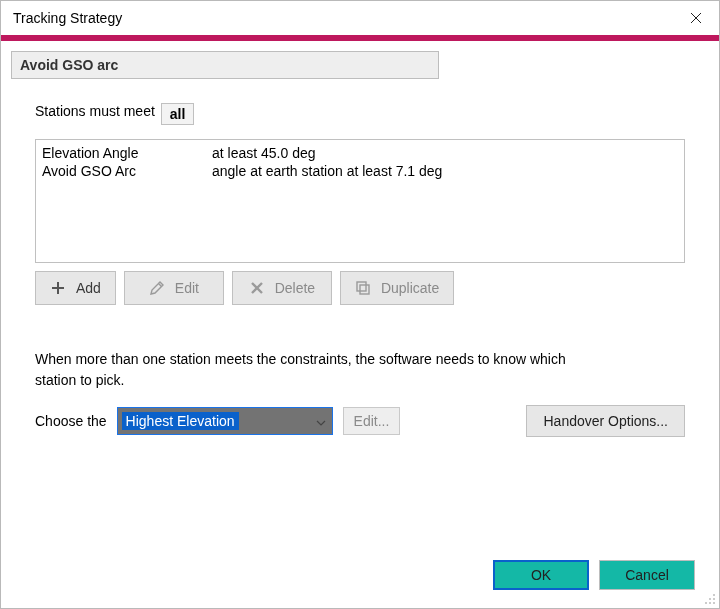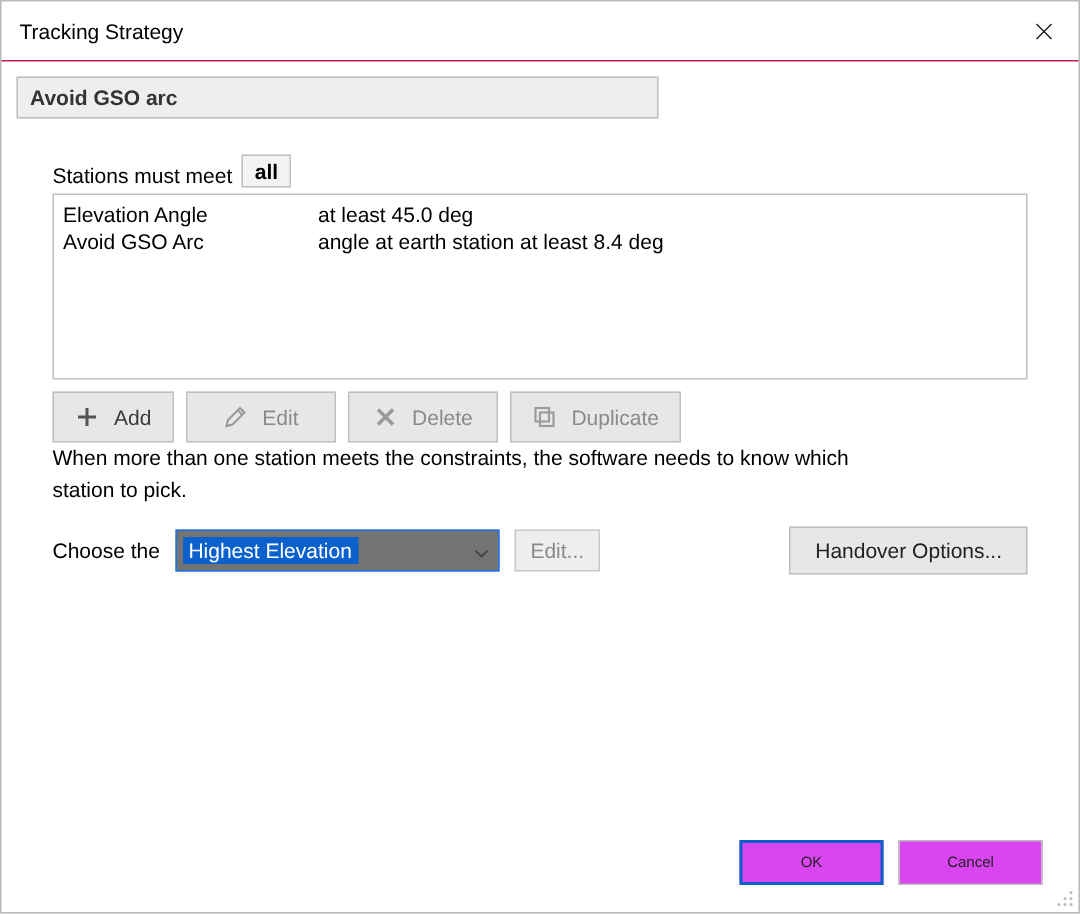--- a/index.html
+++ b/index.html
@@ -20,21 +20,21 @@
     background: #fff;
     display: flex;
     flex-direction: column;
     box-shadow: 3px 3px 10px rgba(0,0,0,.15);
   }
   .titlebar {
     height: 40px;
     display: flex;
     align-items: center;
     padding: 0 0 0 12px;
-    border-bottom: 1px solid #be185d;
+    border-bottom: 6px solid #be185d;
   }
   .titlebar .title {
     flex: 1;
     font-size: 14px;
   }
   .titlebar .close {
     width: 46px;
     height: 40px;
     display: flex;
     align-items: center;
@@ -57,23 +57,23 @@
   }
 
   .section {
     padding: 0 24px 0 24px;
     flex:1;
     display:flex;
     flex-direction:column;
   }
 
   .must-meet-line {
-    display:flex; align-items:flex-end; gap:6px;
-    font-size: 14px;
-    margin-bottom: 4px;
+    display:flex; align-items:flex-start; gap:6px;
+    font-size: 14px;
+    margin-bottom: 14px;
   }
   .pill {
     border:1px solid #c0c0c0;
     background:#f3f3f3;
     padding: 2px 8px;
     font-weight:600;
   }
 
   .list {
     border:1px solid #c0c0c0;
@@ -97,20 +97,21 @@
     font-size:14px;
     cursor:pointer;
     color:#3a3a3a;
   }
   .btn.disabled { color:#8a8a8a; }
   .btn.disabled svg { color:#9a9a9a; }
   .btn svg { width:16px; height:16px; color:#555; }
   .btn.wide { min-width:100px; justify-content:center;text-align:center; }
 
   .explain {
+    margin-top: 44px;
     font-size:14px;
     line-height:1.5;
     max-width: 560px;
   }
 
   .choose-row {
     margin-top: 14px;
     display:flex;
     align-items:center;
     gap: 10px;
@@ -152,23 +153,23 @@
 
   .footer {
     display:flex;
     justify-content:flex-end;
     gap:10px;
     padding: 18px 14px 18px 0;
   }
   .dlg-btn {
     min-width: 96px;
     height: 30px;
-    background:#d946ef;
+    background:#14b8a6;
     border:1px solid #bdbdbd;
-    font-size:10px;
+    font-size:14px;
     display:flex; align-items:center; justify-content:center;
     cursor:pointer;
     color:#222;
   }
   .dlg-btn.primary { border:2px solid #0a61cb; }
 
   .resize-grip {
     position:absolute;
     right:4px; bottom:4px;
     width:12px; height:12px;
@@ -202,21 +203,21 @@
         <span class="pill">all</span>
       </div>
 
       <div class="list">
         <div class="row">
           <div class="c1">Elevation Angle</div>
           <div class="c2">at least 45.0 deg</div>
         </div>
         <div class="row">
           <div class="c1">Avoid GSO Arc</div>
-          <div class="c2">angle at earth station at least 8.4 deg</div>
+          <div class="c2">angle at earth station at least 7.1 deg</div>
         </div>
       </div>
 
       <div class="btn-row">
         <div class="btn">
           <svg viewBox="0 0 16 16">
                 <path d="M8 2v12M2 8h12" stroke="currentColor" stroke-width="2"></path>
               </svg>
           <span>Add</span>
         </div>

